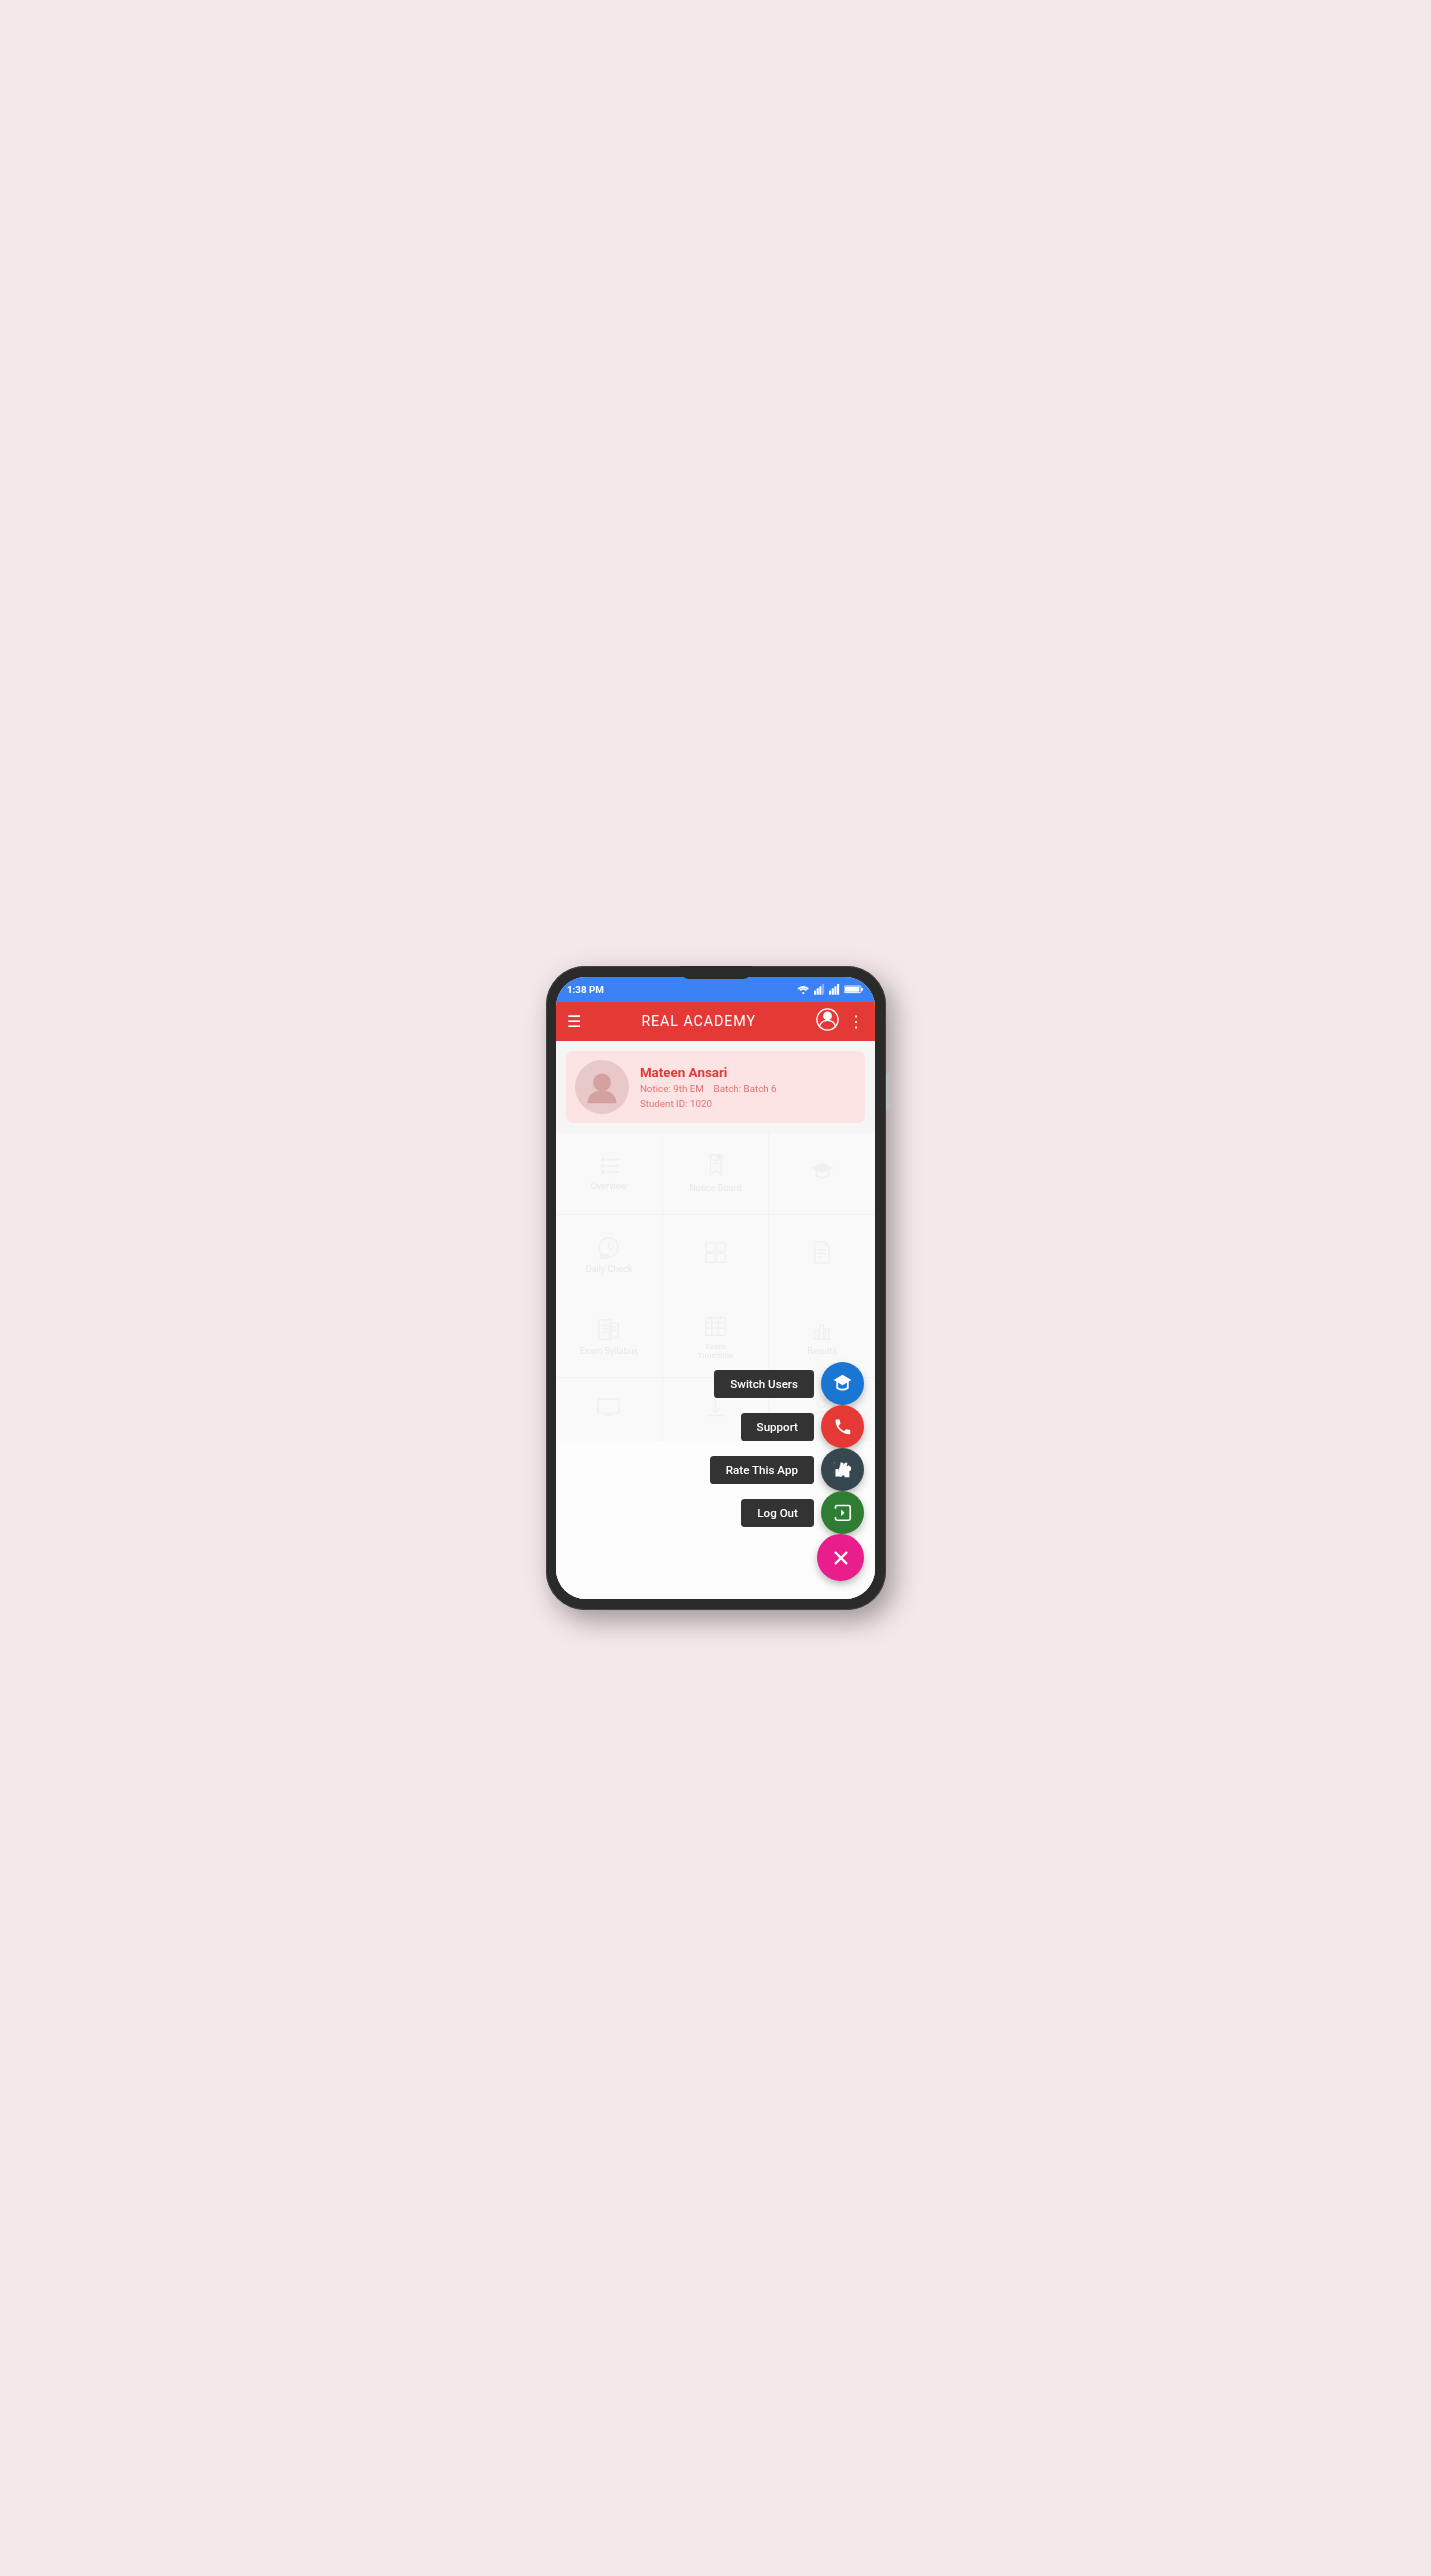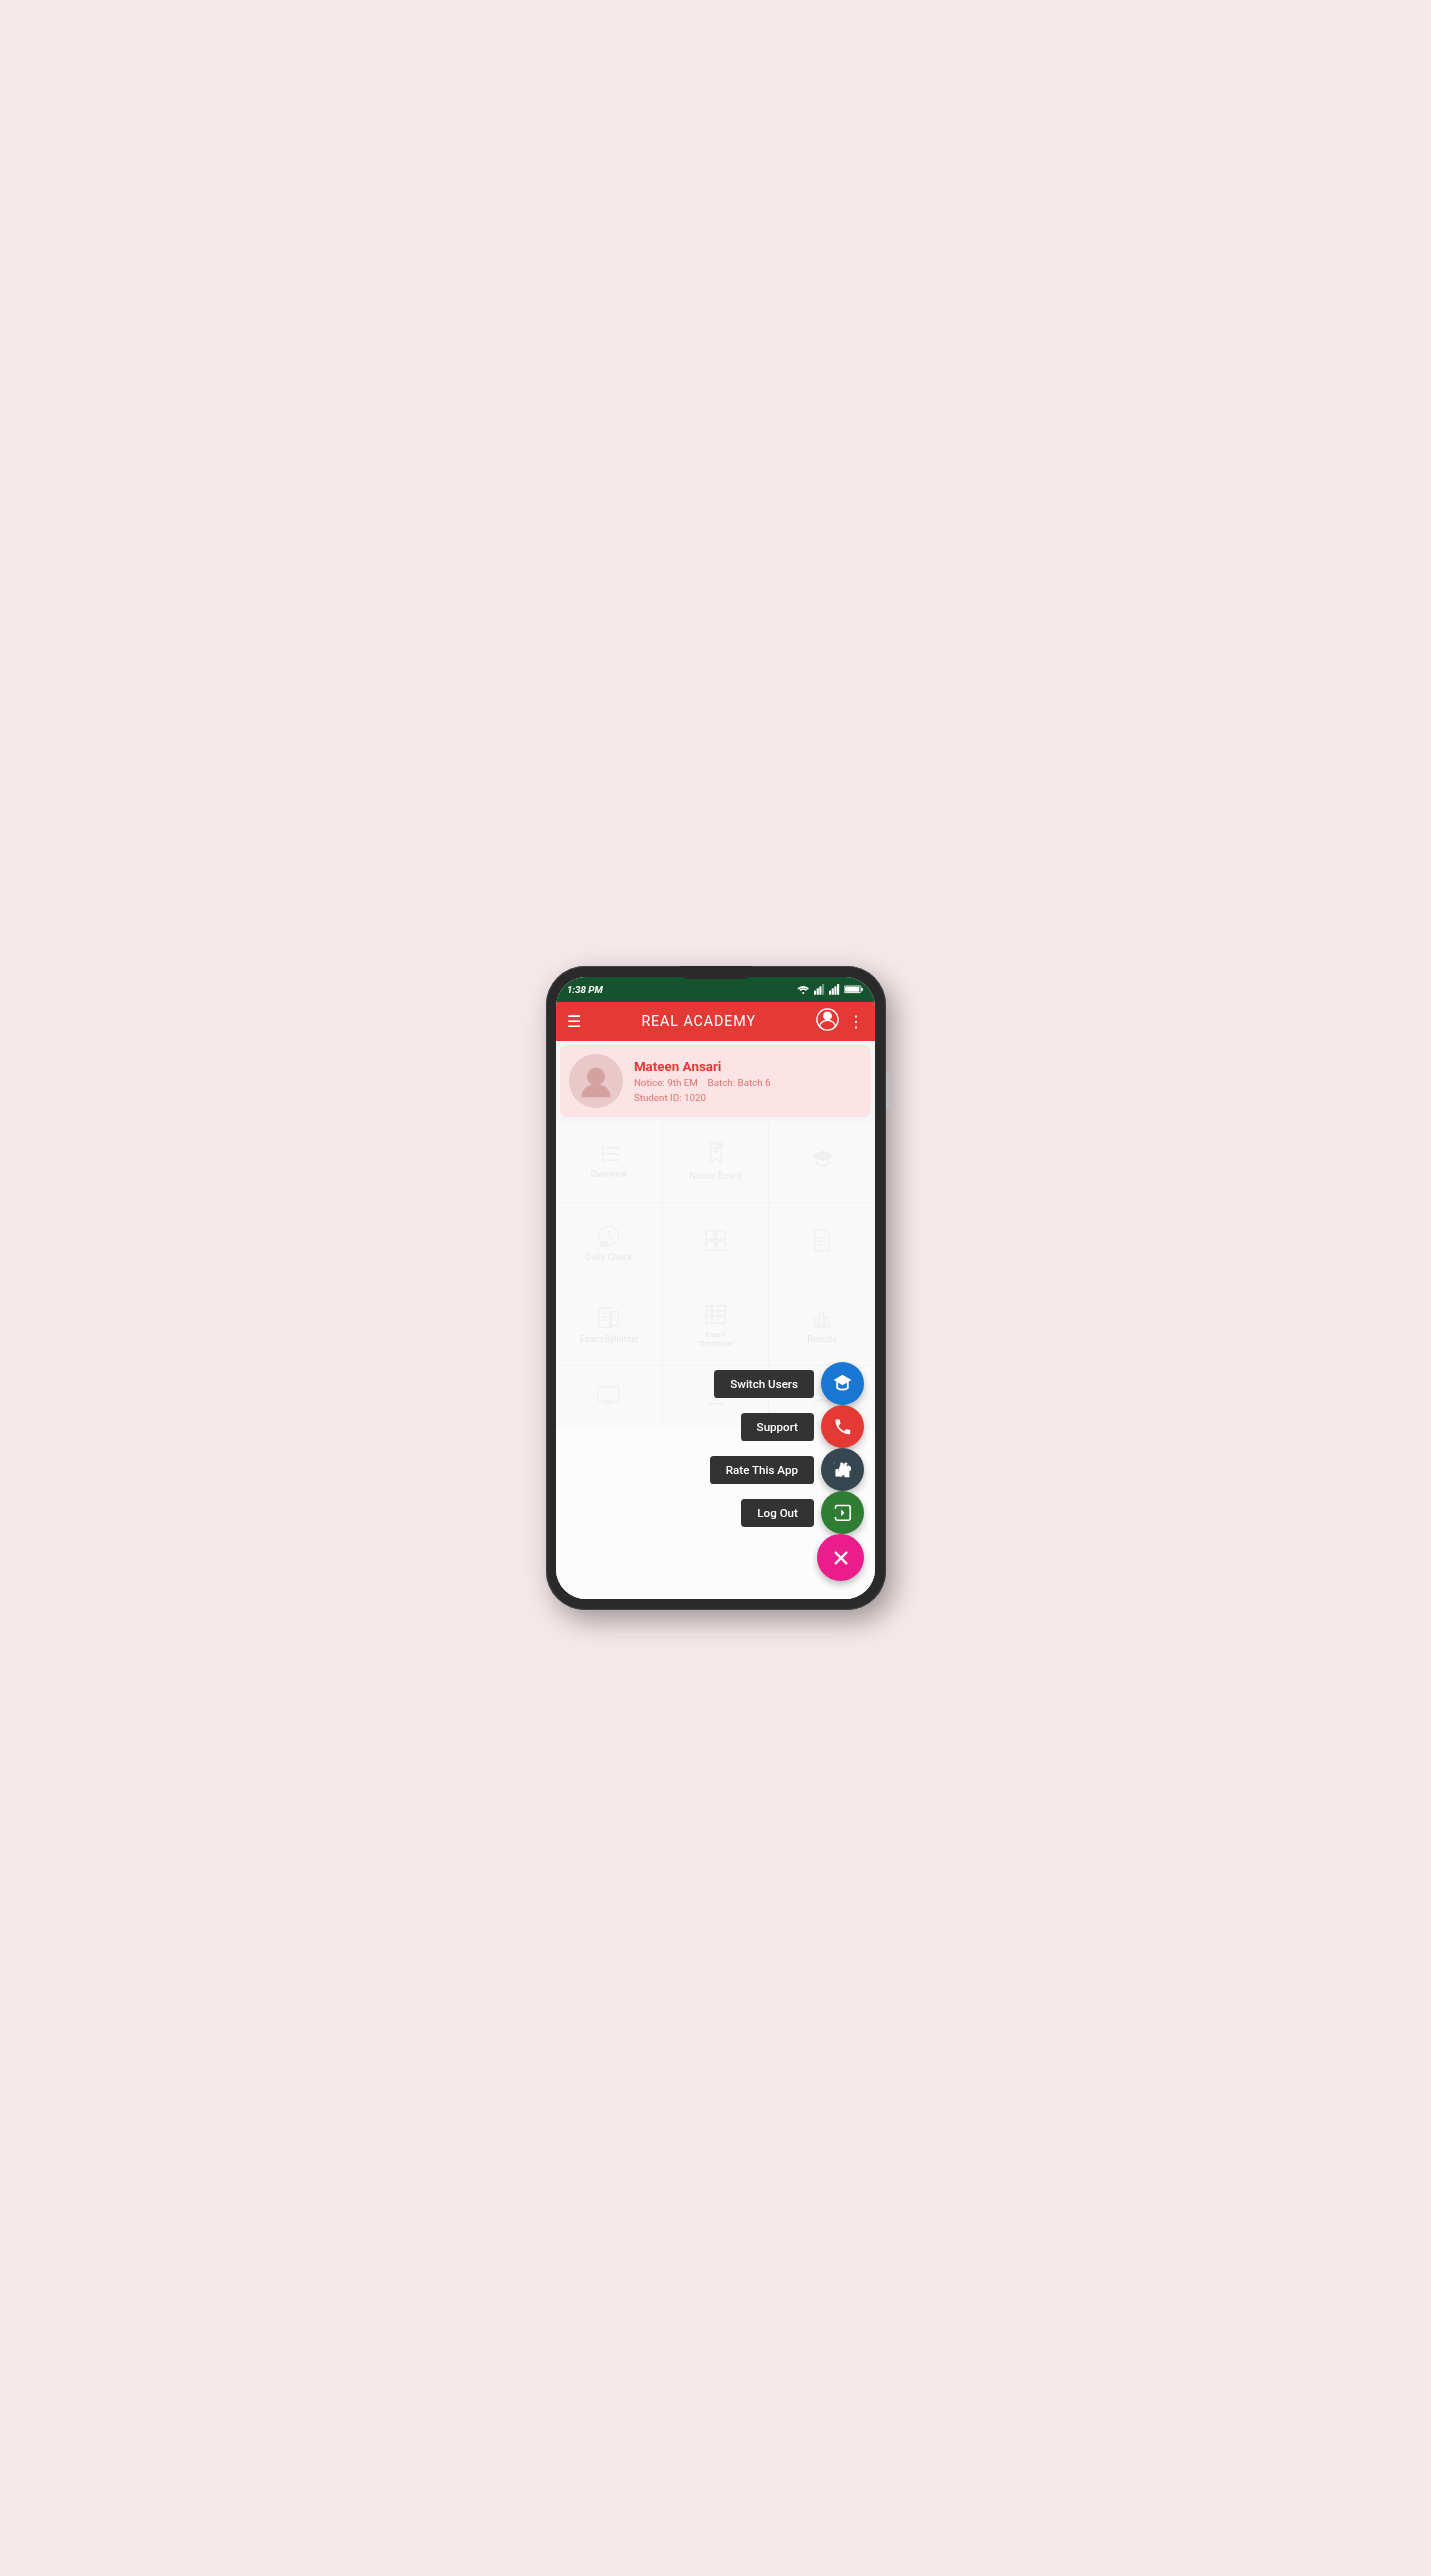--- a/index.html
+++ b/index.html
@@ -37,30 +37,29 @@
       width: 100%;
       height: 100%;
       background: #f5f5f5;
       border-radius: 30px;
       overflow: hidden;
       position: relative;
     }
 
     
     .status-bar {
-      background: #14532d;
+      background: #3b82f6;
       height: 25px;
       display: flex;
       align-items: center;
       justify-content: space-between;
       padding: 0 10.7px;
       color: white;
       font-size: 9.8px;
       font-weight: bold;
-      font-style: italic;
     }
 
     .status-right {
       display: flex;
       align-items: center;
       gap: 4.5px;
     }
 
     
     .toolbar {
@@ -82,21 +81,21 @@
 
     .toolbar-icons {
       display: flex;
       align-items: center;
       gap: 9px;
     }
 
     
     .profile-card {
       background: #fce4e4;
-      margin: 4px;
+      margin: 10px;
       border-radius: 7.2px;
       padding: 9px;
       display: flex;
       align-items: center;
       gap: 10.7px;
     }
 
     .profile-avatar {
       width: 54px;
       height: 54px;

